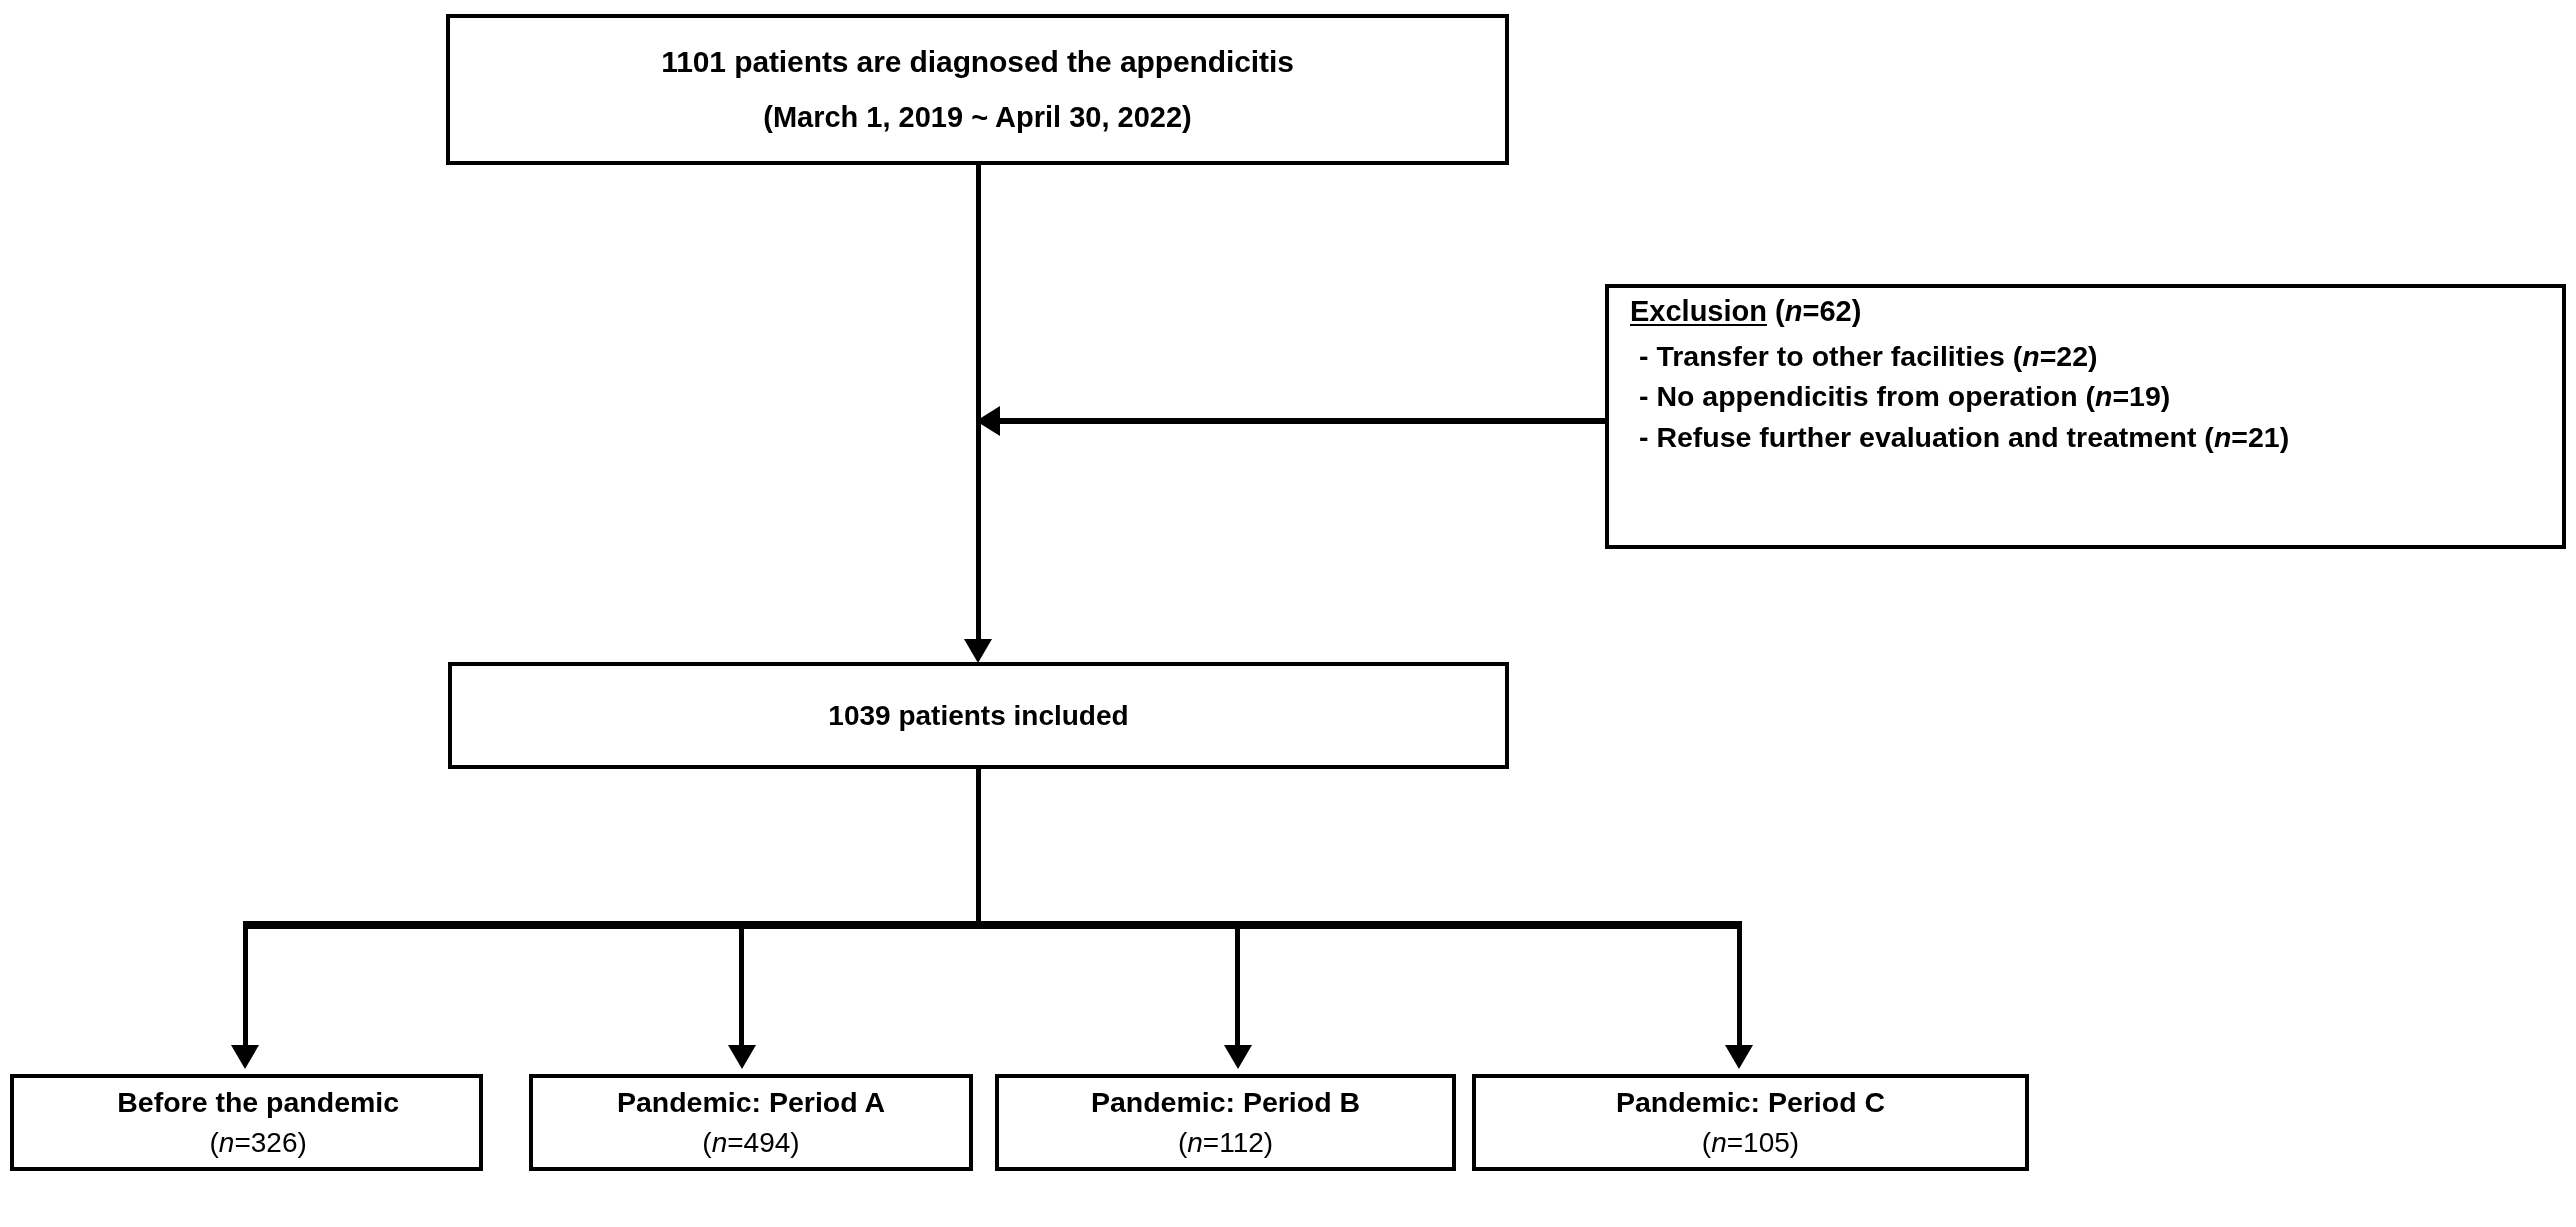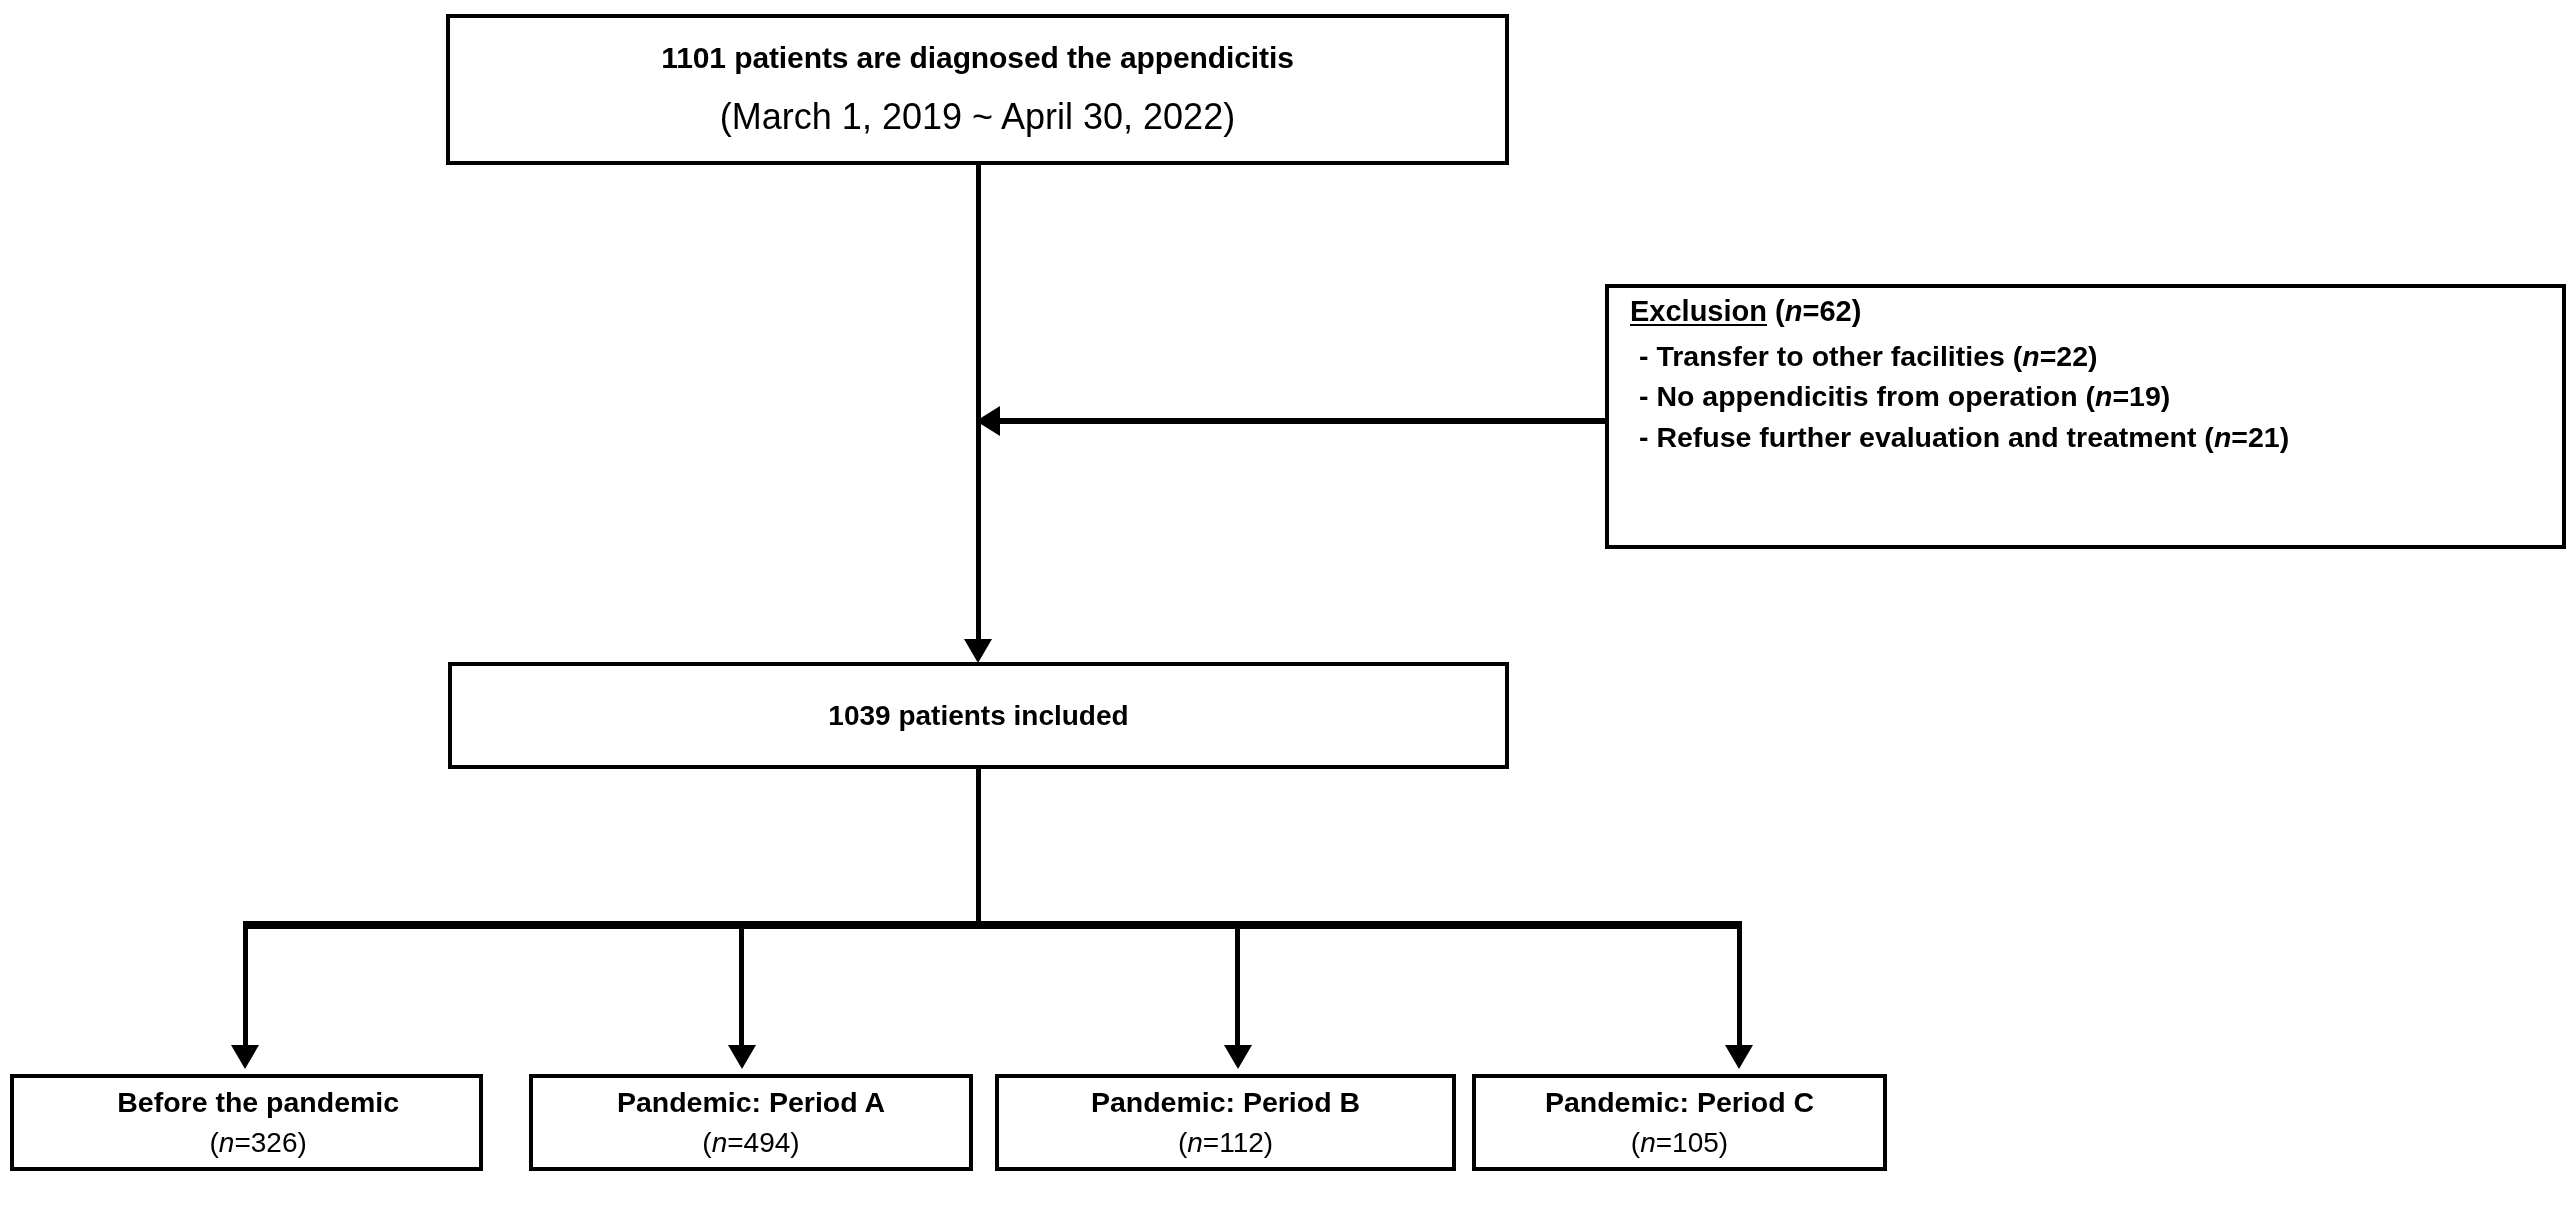--- a/index.html
+++ b/index.html
@@ -39,21 +39,21 @@
   }
 
   
   #node-top {
     left: 446px;
     top: 13.6px;
     width: 1063px;
     height: 151px;
   }
   #node-top .line1 { font-size: 30px; font-weight: bold; letter-spacing: -0.1px; }
-  #node-top .line2 { font-size: 36px; font-weight: normal; margin-top: 18px; }
+  #node-top .line2 { font-size: 29px; font-weight: bold; margin-top: 18px; }
 
   
   #node-exclusion {
     left: 1605px;
     top: 284px;
     width: 961px;
     height: 265px;
     align-items: flex-start;
     justify-content: flex-start;
     text-align: left;
@@ -90,21 +90,21 @@
   .group-node {
     top: 1074px;
     height: 97px;
   }
   .group-node .line1 { font-size: 28.5px; font-weight: bold; }
   .group-node .line2 { font-size: 28px; font-weight: normal; margin-top: 3.9px; }
 
   #node-group-0 { left: 9.7px;   width: 473px; padding-left: 24px; }
   #node-group-1 { left: 522px;  width: 444px; margin-left: 7px; }
   #node-group-2 { left: 995px; width: 461px; }
-  #node-group-3 { left: 1472px; width: 415px; }
+  #node-group-3 { left: 1472px; width: 557px; }
 
   
   .conn {
     position: absolute;
     background: #000000;
   }
   .vline { width: 5.2px; }
   .hline { height: 5.2px; }
 
   

